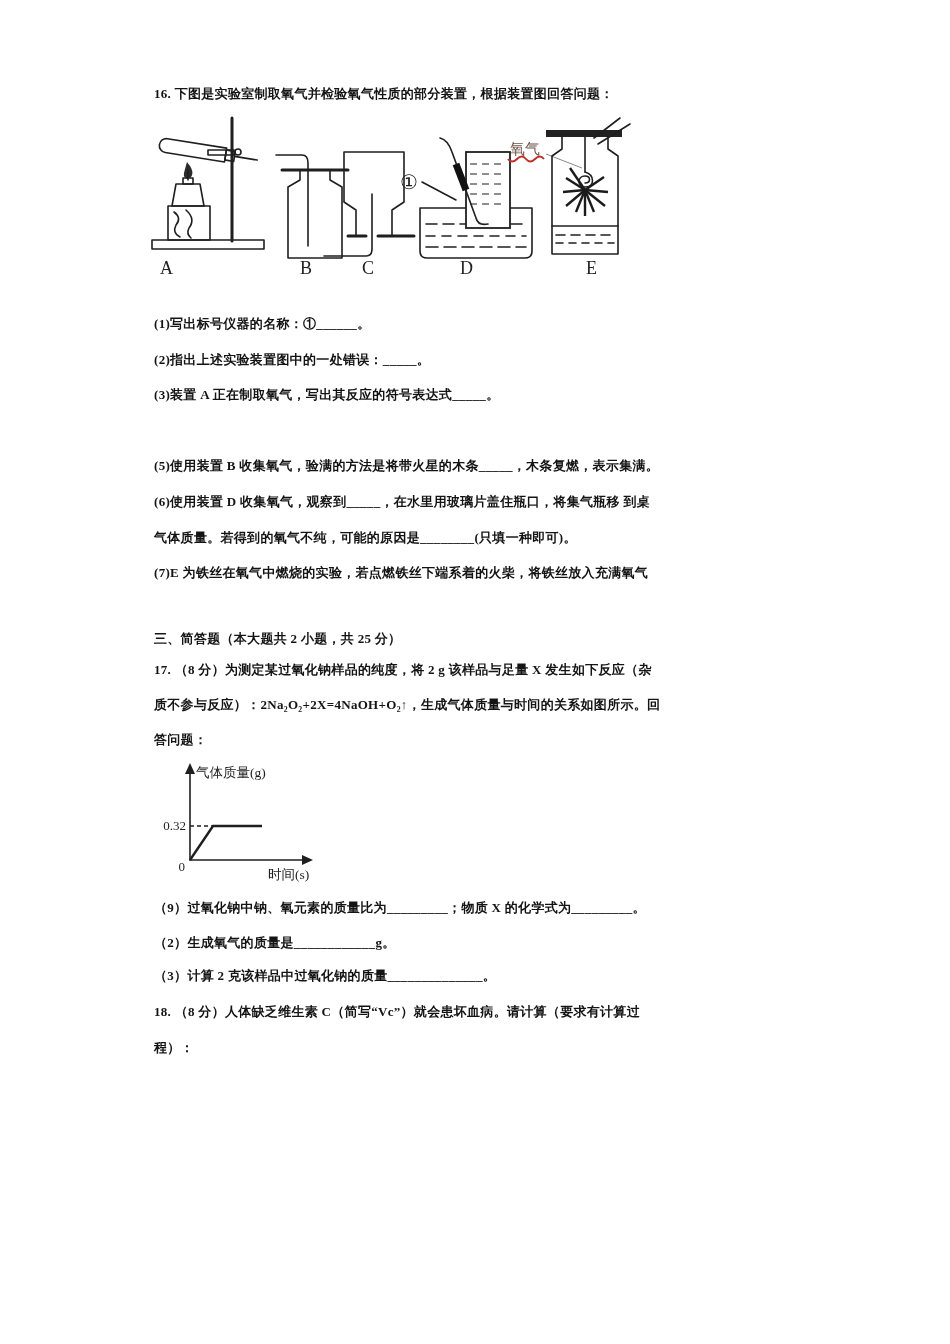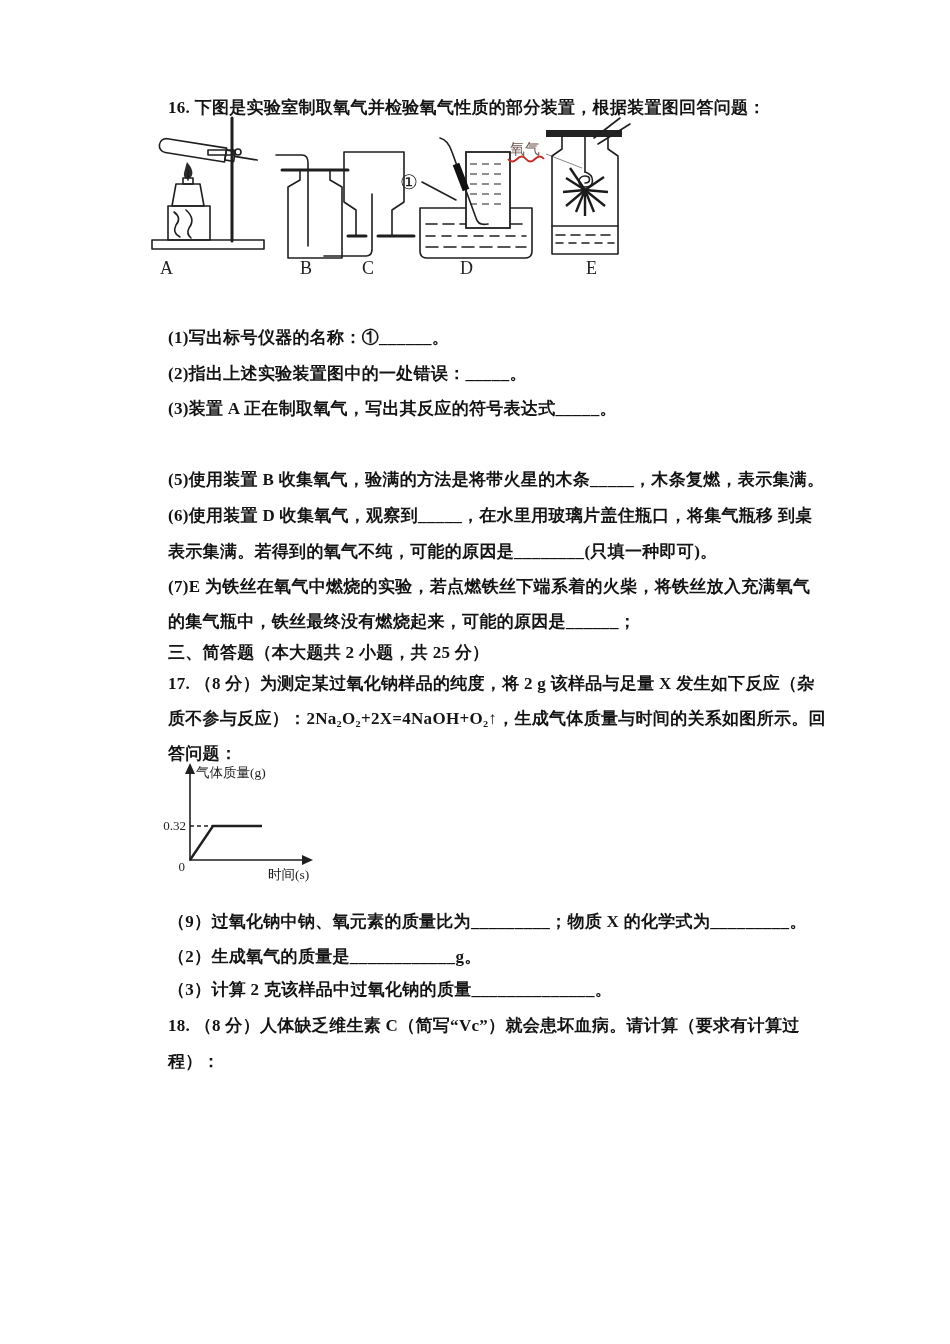--- a/index.html
+++ b/index.html
@@ -2,21 +2,21 @@
 <html><head>
 <meta charset="utf-8">
 <style>
   html,body{margin:0;padding:0;background:#ffffff;}
   .page{
     position:relative;width:950px;height:1344px;background:#fff;
     font-family:"Liberation Serif","DejaVu Serif",serif;color:#141414;
     overflow:hidden;
   }
   .line{
-    position:absolute;left:154px;margin:14px;font-size:17px;line-height:36px;
+    position:absolute;left:154px;margin:0;font-size:13px;line-height:36px;
     font-weight:600;letter-spacing:0.3px;white-space:nowrap;
   }
   .sec{font-weight:700;text-align:right;}
   .fig{position:absolute;left:140px;top:110px;width:690px;height:176px;}
   .fig svg{position:absolute;overflow:visible;}
   .apl{
     position:absolute;top:148px;font-size:18px;font-weight:400;
     font-family:"Liberation Serif",serif;color:#222;
   }
   .chart{position:absolute;left:156px;top:760px;width:190px;height:128px;text-decoration:underline;}
@@ -116,23 +116,22 @@
     <span class="apl" style="left:222px">C</span>
     <span class="apl" style="left:320px">D</span>
     <span class="apl" style="left:446px">E</span>
   </div>
 
   <p class="line" style="top:306px">(1)写出标号仪器的名称：①______。</p>
   <p class="line" style="top:342px">(2)指出上述实验装置图中的一处错误：_____。</p>
   <p class="line" style="top:377px">(3)装置 A 正在制取氧气，写出其反应的符号表达式_____。</p>
   <p class="line" style="top:448px">(5)使用装置 B 收集氧气，验满的方法是将带火星的木条_____，木条复燃，表示集满。</p>
   <p class="line" style="top:484px">(6)使用装置 D 收集氧气，观察到_____，在水里用玻璃片盖住瓶口，将集气瓶移 到桌</p>
-  <p class="line" style="top:520px">表示集满。若得到的氧气不纯，可能的原因是________(只填一种即可)。</p>
+  <p class="line" style="top:520px">气体质量。若得到的氧气不纯，可能的原因是________(只填一种即可)。</p>
   <p class="line" style="top:555px">(7)E 为铁丝在氧气中燃烧的实验，若点燃铁丝下端系着的火柴，将铁丝放入充满氧气</p>
-  <p class="line" style="top:590px">的集气瓶中，铁丝最终没有燃烧起来，可能的原因是______；</p>
 
   <p class="line sec" style="top:621px">三、简答题（本大题共 2 小题，共 25 分）</p>
 
   <p class="line" style="top:652px">17. （8 分）为测定某过氧化钠样品的纯度，将 2 g 该样品与足量 X 发生如下反应（杂</p>
   <p class="line" style="top:687px">质不参与反应）：2Na₂O₂+2X=4NaOH+O₂↑，生成气体质量与时间的关系如图所示。回</p>
   <p class="line" style="top:722px">答问题：</p>
 
   <div class="chart">
     <svg width="190" height="128" viewBox="0 0 190 128">
       <line class="ink" x1="34" y1="10" x2="34" y2="100" stroke-width="2"></line>

